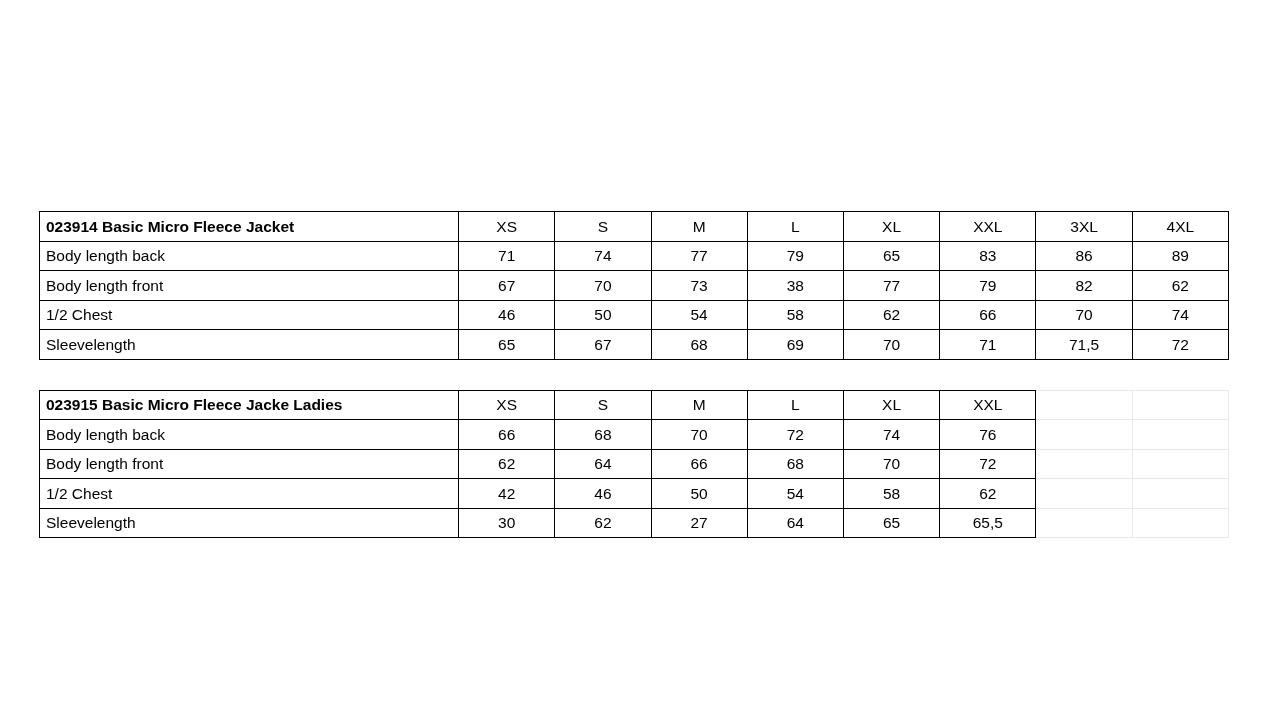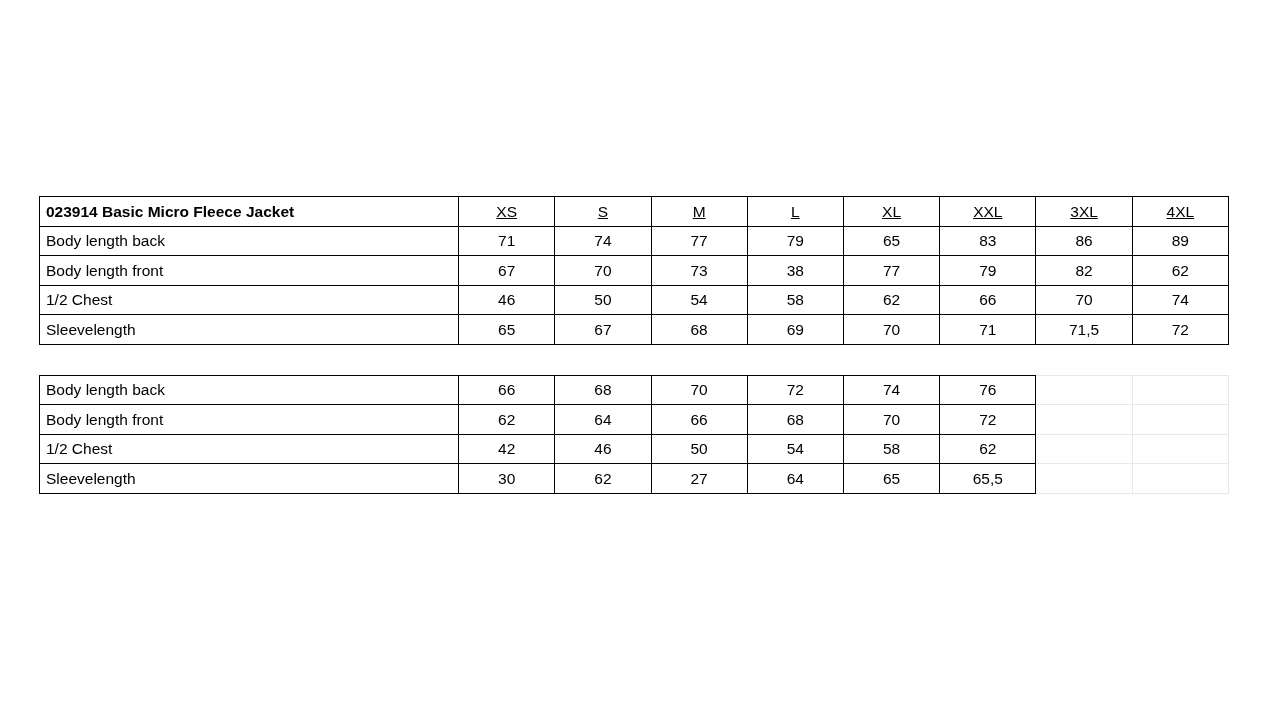--- a/index.html
+++ b/index.html
@@ -15,21 +15,21 @@
     overflow: hidden;
   }
   .page {
     position: relative;
     width: 1280px;
     height: 720px;
   }
   .tables-wrap {
     position: absolute;
     left: 39px;
-    top: 196px;
+    top: 211px;
     width: 1190px;
   }
   table.size-table {
     border-collapse: collapse;
     table-layout: fixed;
     width: 1190px;
     font-size: 15.5px;
   }
   table.size-table td {
     height: 28.5px;
@@ -41,21 +41,20 @@
   }
   table.size-table td.label {
     text-align: left;
     padding-left: 6px;
   }
   table.size-table tr.head td {
     font-weight: bold;
   }
   table.size-table tr.head td.size {
     font-weight: normal;
-    text-decoration: underline;
   }
   
   table.size-table td.empty {
     border: 1px solid #e8e8e8;
   }
   .gap {
     height: 30px;
   }
   .col-label { width: 418px; }
   .col-size  { width: 96px; }
@@ -145,20 +144,31 @@
         <col class="col-size">
           <col class="col-size">
           <col class="col-size">
           <col class="col-size">
         <col class="col-size">
           <col class="col-size">
           <col class="col-size">
           <col class="col-size">
       </colgroup>
       <tbody>
+        <tr class="head">
+          <td class="label">023915 Basic Micro Fleece Jacke Ladies</td>
+          <td class="size">XS</td>
+          <td class="size">S</td>
+          <td class="size">M</td>
+          <td class="size">L</td>
+          <td class="size">XL</td>
+          <td class="size">XXL</td>
+          <td class="size empty"></td>
+          <td class="size empty"></td>
+        </tr>
         <tr>
           <td class="label">Body length back</td>
           <td>66</td>
           <td>68</td>
           <td>70</td>
           <td>72</td>
           <td>74</td>
           <td>76</td>
           <td class="empty"></td>
           <td class="empty"></td>

